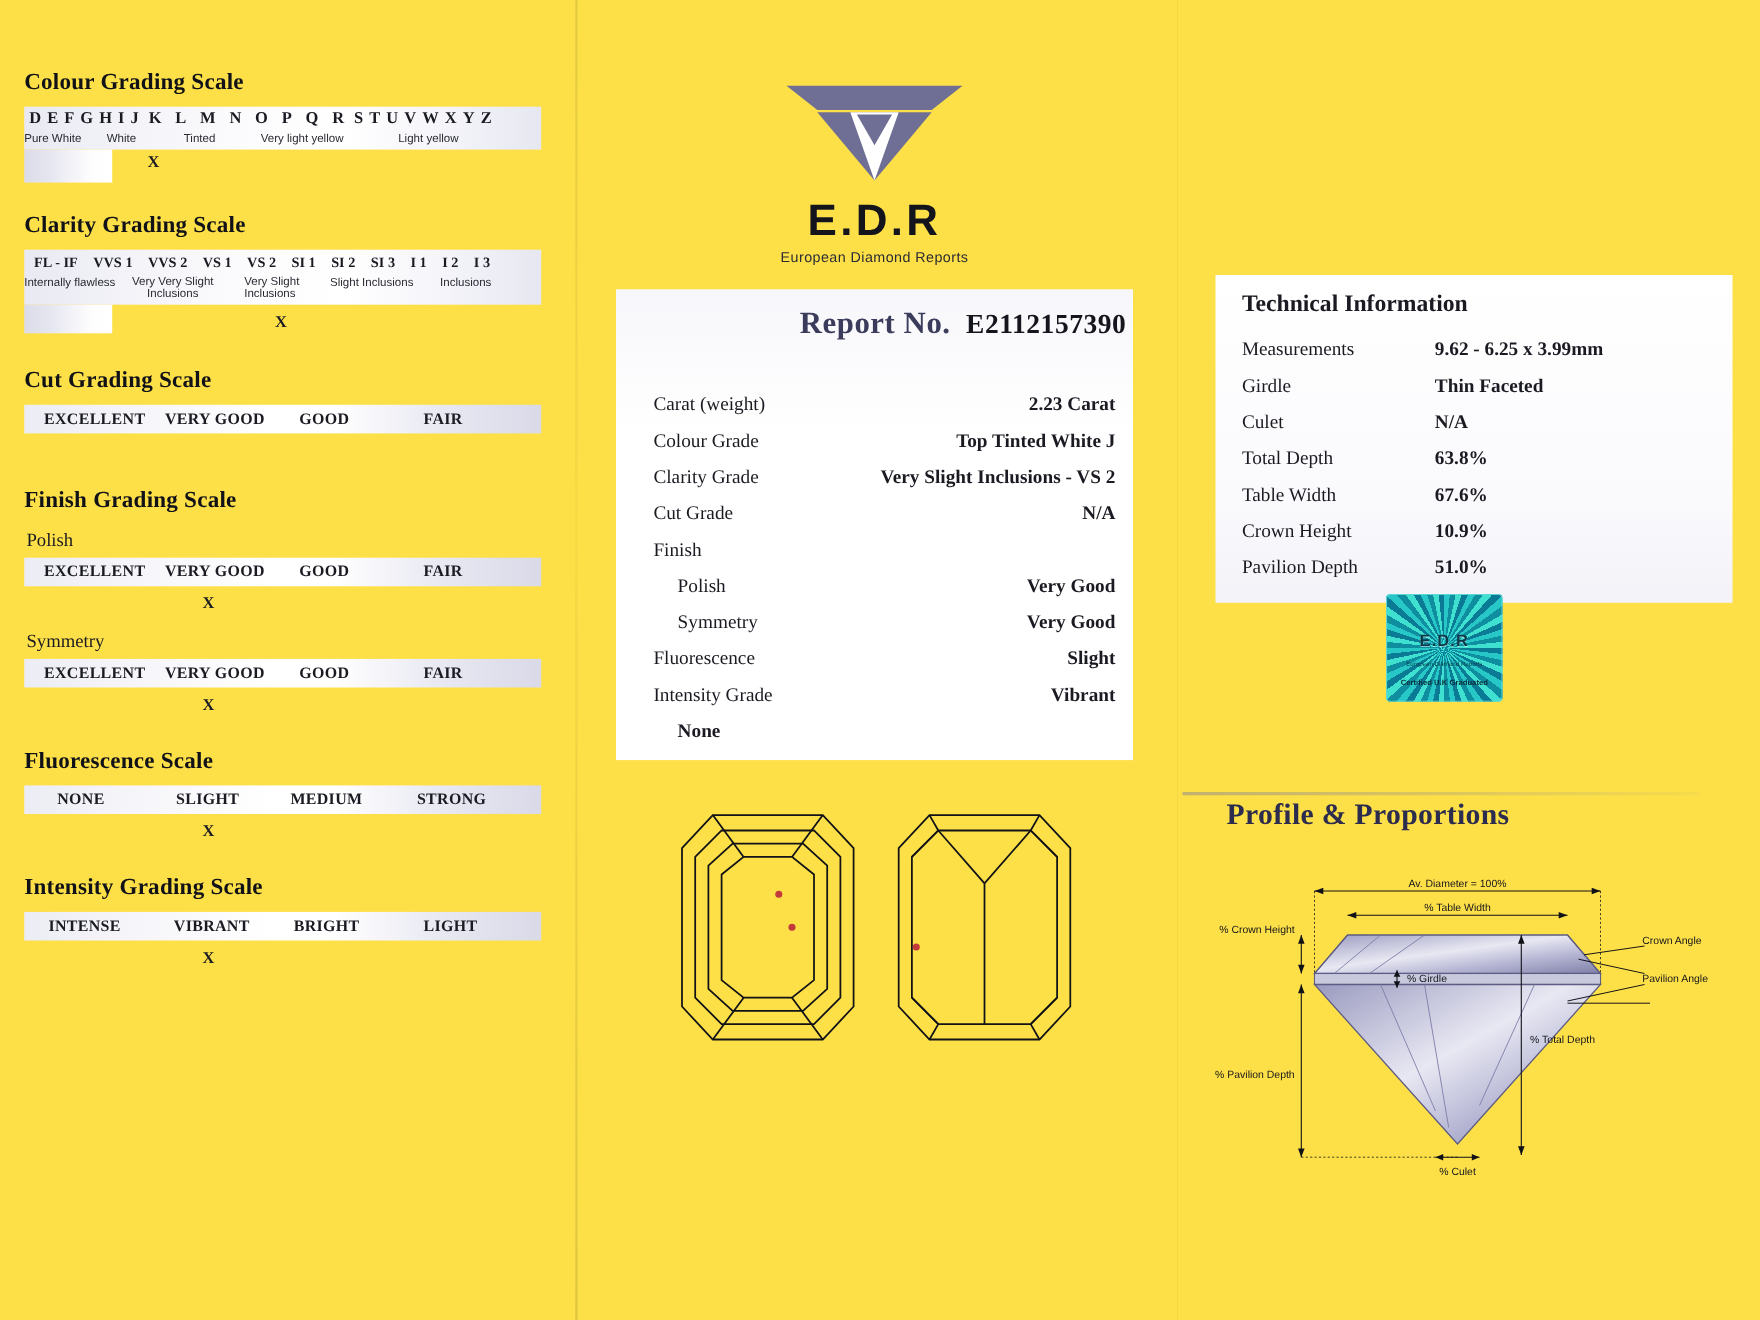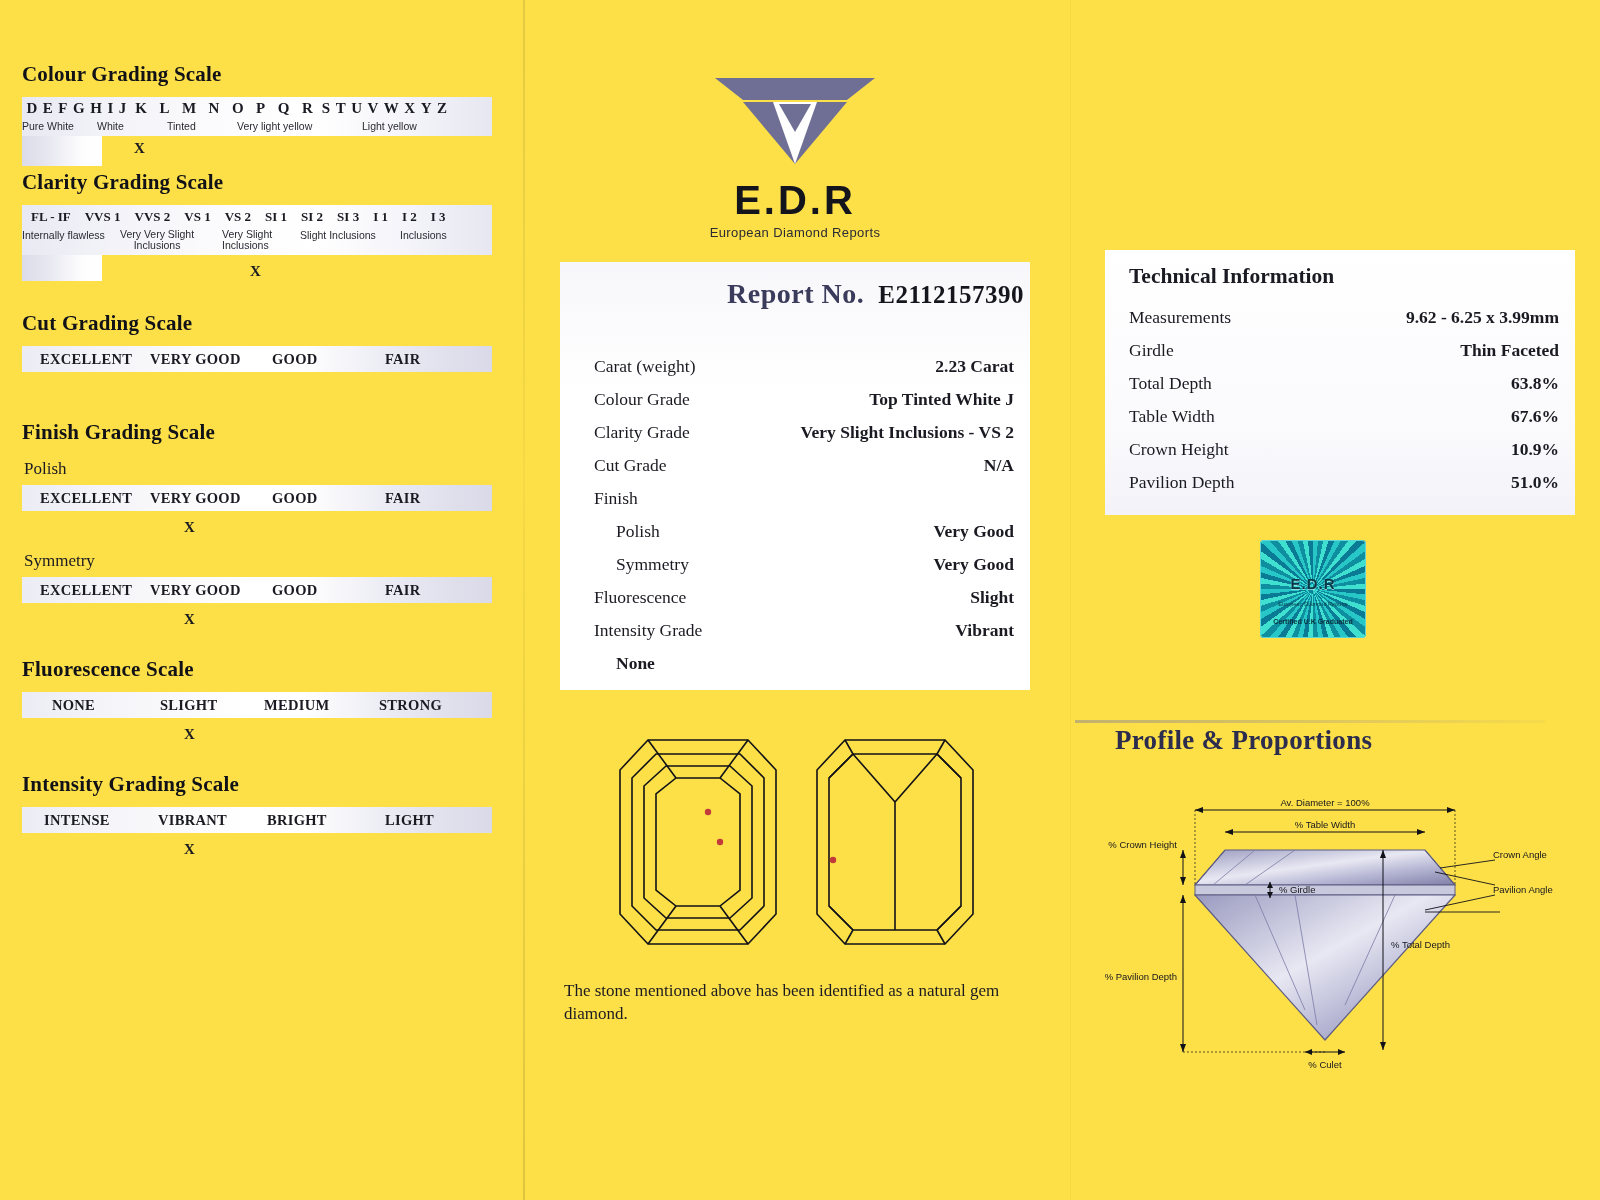--- a/index.html
+++ b/index.html
@@ -220,21 +220,21 @@
     font-size: 21.5px;
     margin: 4px 0 12px 0;
   }
   .tech-table { width: 430px; border-collapse: collapse; }
   .tech-table td {
     font-family: "Liberation Serif", serif;
     font-size: 17.5px;
     padding: 6px 0;
   }
   .tech-table td.k { text-align: left; }
-  .tech-table td.v { text-align: right; font-weight: bold; }
+  .tech-table td.v { text-align: left; font-weight: bold; }
 
   .hologram {
     position: absolute;
     left: 155px;
     top: 290px;
     width: 106px;
     height: 98px;
     border-radius: 4px;
     background:
       repeating-conic-gradient(from 0deg at 50% 50%,
@@ -352,21 +352,21 @@
           <span style="left:215px">Very light yellow</span>
           <span style="left:340px">Light yellow</span>
         </div>
       </div>
       <div class="xrow" style="height:34px">
         <div class="tint-strip"></div>
         <span class="xmark" style="left:112px; top:4px">X</span>
       </div>
     </div>
 
-    <div style="">
+    <div style="margin-top:22px">
       <div class="scale-title">Clarity Grading Scale</div>
       <div class="grad-band">
         <div class="clarity-row">
           <span class="cell">FL - IF</span>
           <span class="cell">VVS 1</span>
           <span class="cell">VVS 2</span>
           <span class="cell">VS 1</span>
           <span class="cell">VS 2</span>
           <span class="cell">SI 1</span>
           <span class="cell">SI 2</span>
@@ -549,35 +549,38 @@
           <line x1="401" y1="174" x2="377" y2="198"></line>
           <line x1="285" y1="8" x2="293" y2="22"></line>
           <line x1="385" y1="8" x2="377" y2="22"></line>
           <line x1="285" y1="212" x2="293" y2="198"></line>
           <line x1="385" y1="212" x2="377" y2="198"></line>
         </g>
         <circle cx="273" cy="128" r="3.2" fill="#c33a3a"></circle>
       </svg>
     </div>
 
-    <div class="footnote">The stone mentioned above has been identified as a natural gem diamond.</div>
   </div>
 
   <div class="right">
     <div class="tech-box">
       <div class="tech-title">Technical Information</div>
       <table class="tech-table">
         <tbody>
             <tr>
           <td class="k">Measurements</td>
           <td class="v">9.62 - 6.25 x 3.99mm</td>
         </tr>
         <tr>
           <td class="k">Girdle</td>
           <td class="v">Thin Faceted</td>
+        </tr>
+        <tr>
+          <td class="k">Culet</td>
+          <td class="v">N/A</td>
         </tr>
         <tr>
           <td class="k">Total Depth</td>
           <td class="v">63.8%</td>
         </tr>
         <tr>
           <td class="k">Table Width</td>
           <td class="v">67.6%</td>
         </tr>
         <tr>

